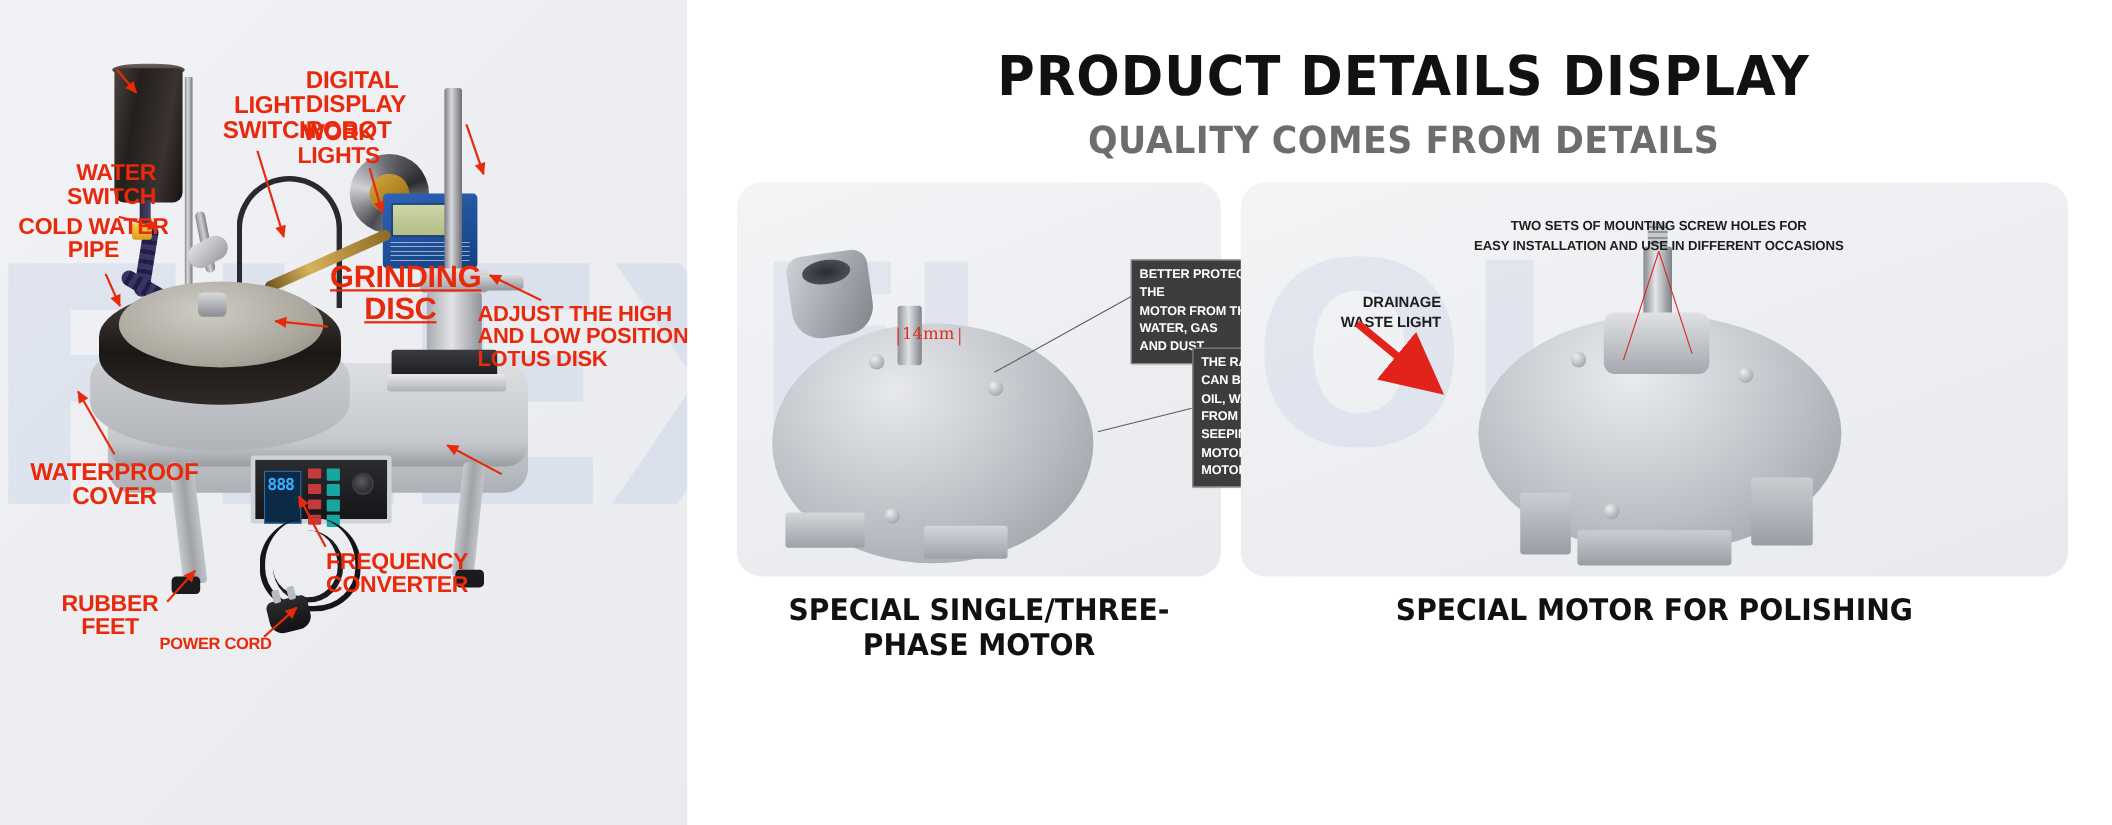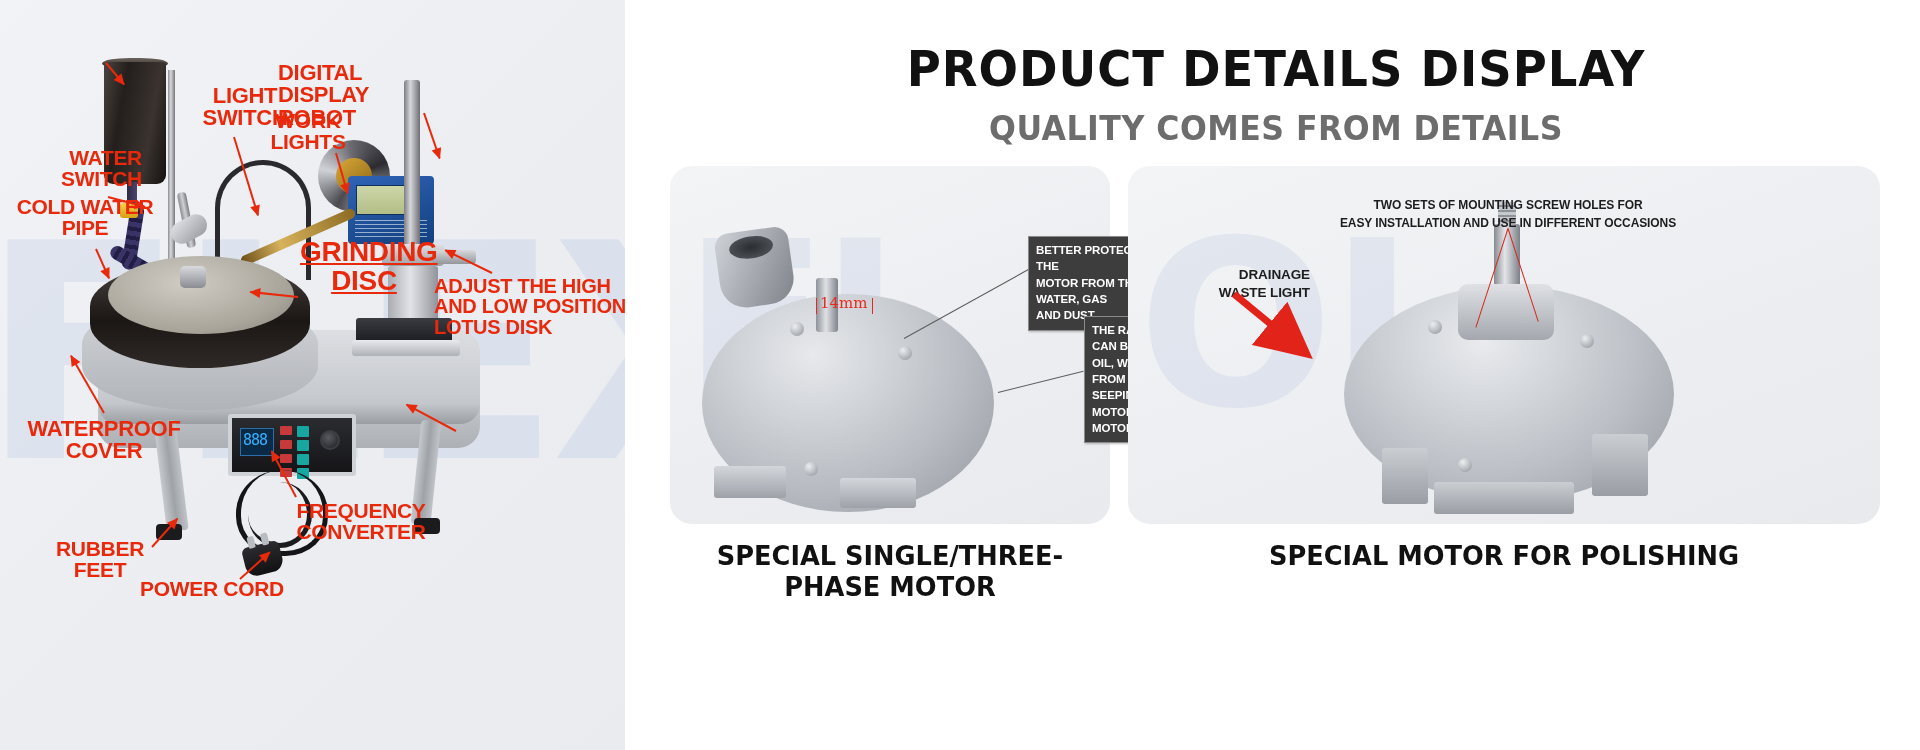--- a/index.html
+++ b/index.html
@@ -126,22 +126,22 @@
   .foot { position:absolute; width:26px; height:16px; background:#1b1b1d; border-radius:4px; }
   .foot.f1 { left:156px; top:524px; }
   .foot.f2 { left:414px; top:518px; }
 
   .vfd {
     position:absolute; left:228px; top:414px; width:128px; height:62px;
     background:linear-gradient(180deg,#2b2c30,#151518);
     border:4px solid #cfd2d6; border-radius:3px;
   }
   .vfd-screen {
-    position:absolute; left:8px; top:10px; width:34px; height:28px;
-    background:#0b2a46; border:1px solid #2b6ea8;
+    position:absolute; left:8px; top:10px; width:34px; height:48px;
+    background:#0b2a46; border:1px solid #2b6ea8;font-weight:bold;
   }
   .vfd-seg { color:#39b0ff; font-family:"DejaVu Sans Mono",monospace; font-size:15px; padding:2px 0 0 2px; letter-spacing:-1px; }
   .vfd-btns { position:absolute; left:48px; top:8px; display:grid; grid-template-columns:repeat(2,12px); gap:3px 5px; }
   .vfd-btns i { display:block; width:12px; height:9px; background:#c7393a; border-radius:1px; }
   .vfd-btns i.teal { background:#17a7a0; height:11px; }
   .vfd-knob { position:absolute; right:12px; top:12px; width:20px; height:20px; border-radius:50%; background:radial-gradient(circle at 40% 35%,#5a5b60,#1d1e21); border:2px solid #3d3e43; }
 
   .cord { position:absolute; left:236px; top:470px; width:92px; height:86px;
     border:5px solid #151517; border-radius:50% 50% 46% 46%; border-top:none; }
   .cord2 { position:absolute; left:248px; top:482px; width:64px; height:66px;
@@ -462,21 +462,21 @@
     <div class="arrow" style="left:456px; top:430px; width:56px; transform:rotate(208deg);"></div>
 
     <div class="lbl" style="left:286px; top:500px; font-size:21px; text-align:center; width:150px;">FREQUENCY
 CONVERTER</div>
     <div class="arrow" style="left:296px; top:496px; width:52px; transform:rotate(-118deg);"></div>
 
     <div class="lbl" style="left:44px; top:538px; font-size:21px; text-align:center; width:112px;">RUBBER
 FEET</div>
     <div class="arrow" style="left:152px; top:546px; width:38px; transform:rotate(-48deg);"></div>
 
-    <div class="lbl" style="left:116px; top:578px; font-size:21px; text-align:center; width:160px;margin-left:16px;">POWER CORD</div>
+    <div class="lbl" style="left:116px; top:578px; font-size:15px; text-align:center; width:160px;">POWER CORD</div>
     <div class="arrow" style="left:240px; top:578px; width:40px; transform:rotate(-42deg);"></div>
   </div>
 
   <div class="panel-divider"></div>
 
   <div class="right-panel">
 
     <div class="title">PRODUCT DETAILS DISPLAY</div>
     <div class="subtitle">QUALITY COMES FROM DETAILS</div>
 

